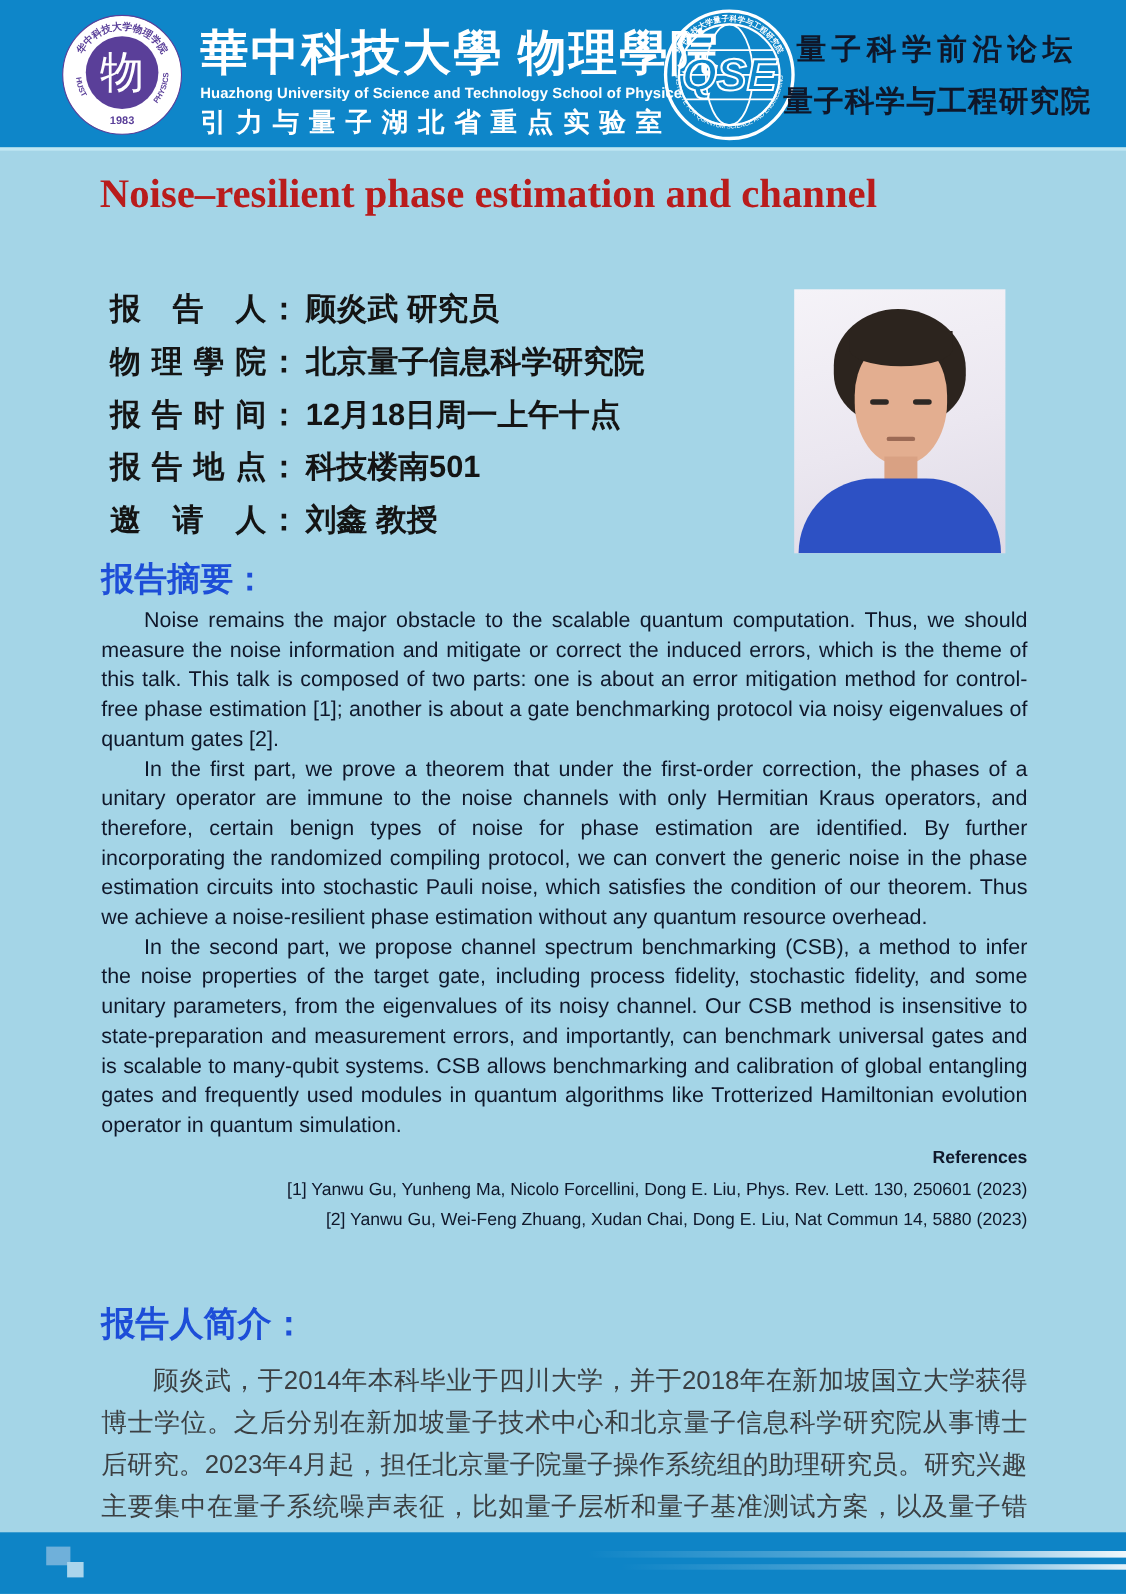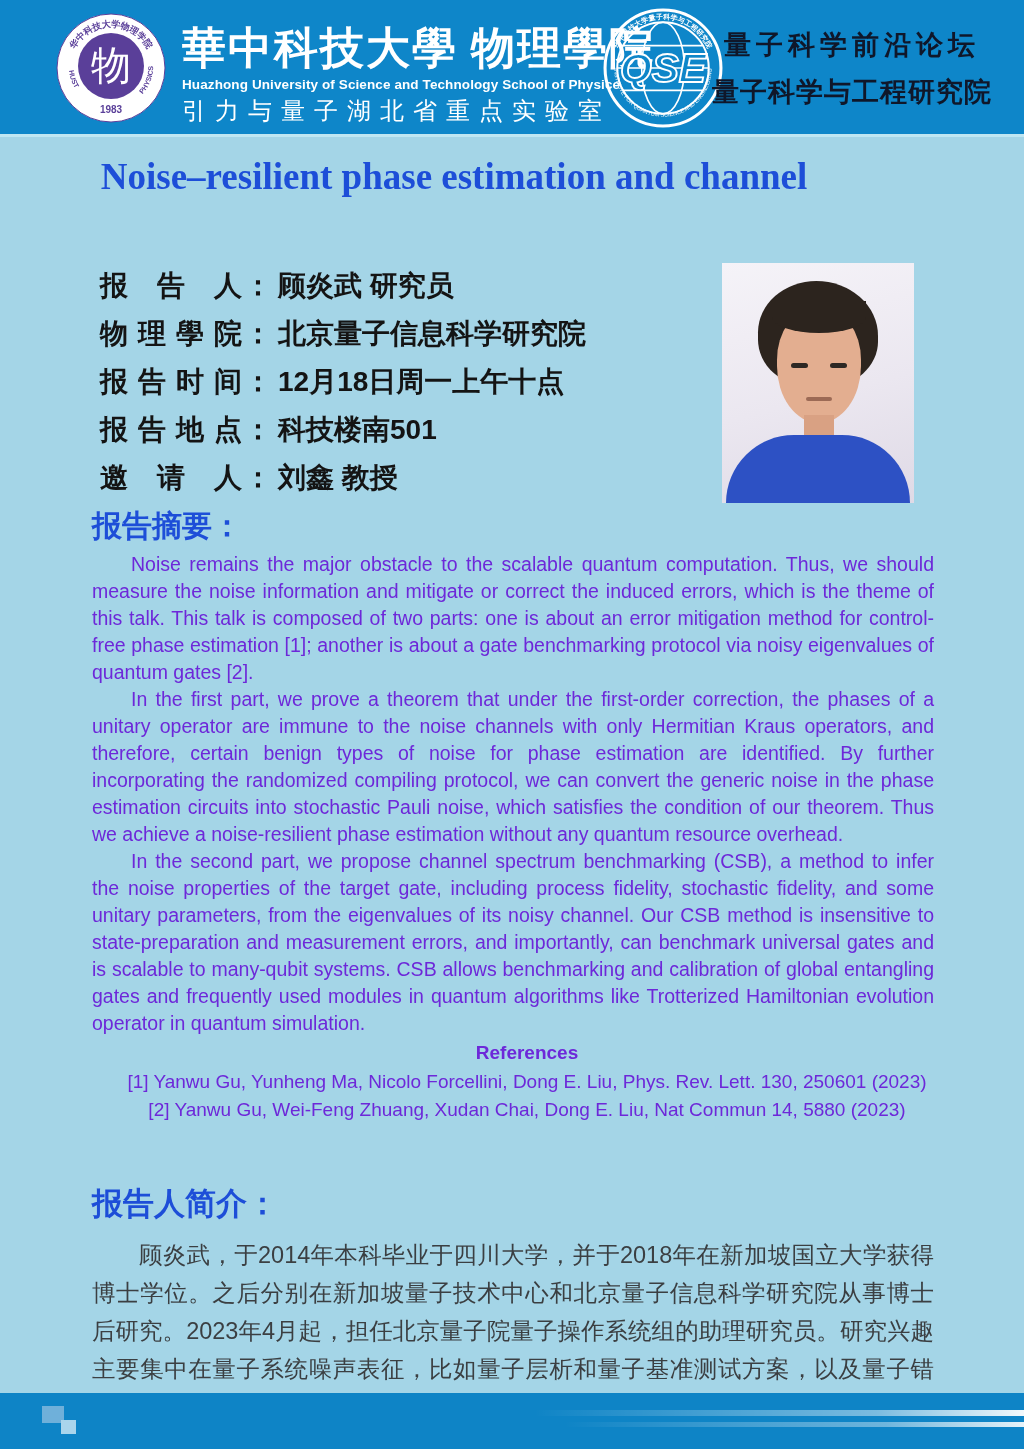--- a/index.html
+++ b/index.html
@@ -20,42 +20,42 @@
   .hust-seal{position:absolute;left:56px;top:13px;}
   .school-block{position:absolute;left:182px;top:24px;color:#ffffff;}
   .school-zh{
     font-family:"Liberation Serif", serif;font-weight:bold;
     font-size:44px;line-height:50px;letter-spacing:2px;white-space:nowrap;
   }
   .school-en{
     font-size:13.5px;font-weight:bold;margin-top:3px;letter-spacing:0.1px;white-space:nowrap;
   }
   .lab-zh{
-    font-family:"Liberation Serif", serif;font-weight:normal;
+    font-family:"Liberation Serif", serif;font-weight:bold;
     font-size:24px;margin-top:3px;letter-spacing:9px;white-space:nowrap;
   }
   .qse-seal{position:absolute;left:602px;top:7px;}
   .forum-block{
     position:absolute;left:712px;top:27px;width:280px;text-align:center;color:#0f172a;
     font-family:"Liberation Serif", serif;font-weight:bold;
   }
   .forum-line1{font-size:27px;letter-spacing:5px;white-space:nowrap;}
   .forum-line2{font-size:27px;letter-spacing:1px;margin-top:11px;white-space:nowrap;}
 
   
   .talk-title{
-    position:absolute;left:16px;top:153px;width:876px;text-align:center;
-    font-family:"Liberation Serif", serif;font-weight:bold;
-    font-size:37px;line-height:47px;color:#1d4ed8;
+    position:absolute;left:6px;top:153px;width:876px;text-align:center;
+    font-family:"Liberation Serif", serif;font-weight:bold;
+    font-size:37px;line-height:47px;color:#b91c1c;
   }
 
   
   .info-block{position:absolute;left:100px;top:262px;}
   .info-row{
-    height:48px;display:flex;align-items:center;
+    height:48px;display:flex;align-items:flex-start;
     font-size:28px;font-weight:bold;color:#141414;white-space:nowrap;
   }
   .info-label{
     display:inline-block;width:142px;
     text-align:justify;text-align-last:justify;
   }
   .info-sep{margin:0 6px 0 2px;}
   .info-value{}
 
   
@@ -96,24 +96,24 @@
   }
 
   
   .section-heading{
     position:absolute;left:92px;
     font-size:30px;font-weight:bold;color:#1d4ed8;white-space:nowrap;
   }
   .abstract-heading{top:506px;}
   .abstract-body{
     position:absolute;left:92px;top:551px;width:842px;
-    font-size:19.5px;line-height:27px;color:#6d28d9;text-align:justify;
+    font-size:19.5px;line-height:27px;color:#0f172a;text-align:justify;
   }
   .abstract-body p{margin:0;text-indent:2em;}
-  .refs{margin-left:28px;margin-top:2px;font-size:19px;line-height:28.5px;text-align:center;}
+  .refs{margin-left:28px;margin-top:2px;font-size:16px;line-height:28.5px;text-align:right;}
   .refs-title{font-weight:bold;}
 
   
   .bio-heading{top:1183px;font-size:31px;}
   .bio-body{
     position:absolute;left:92px;top:1236px;width:842px;
     font-size:23.5px;line-height:38px;color:#3b3f42;text-align:justify;
   }
   .bio-body p{margin:0;text-indent:2em;}
 

